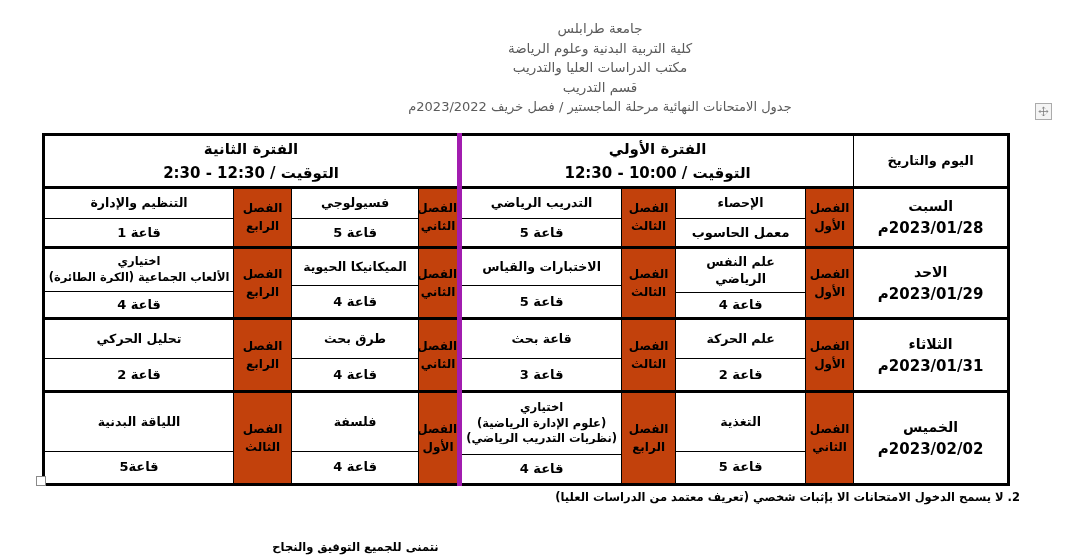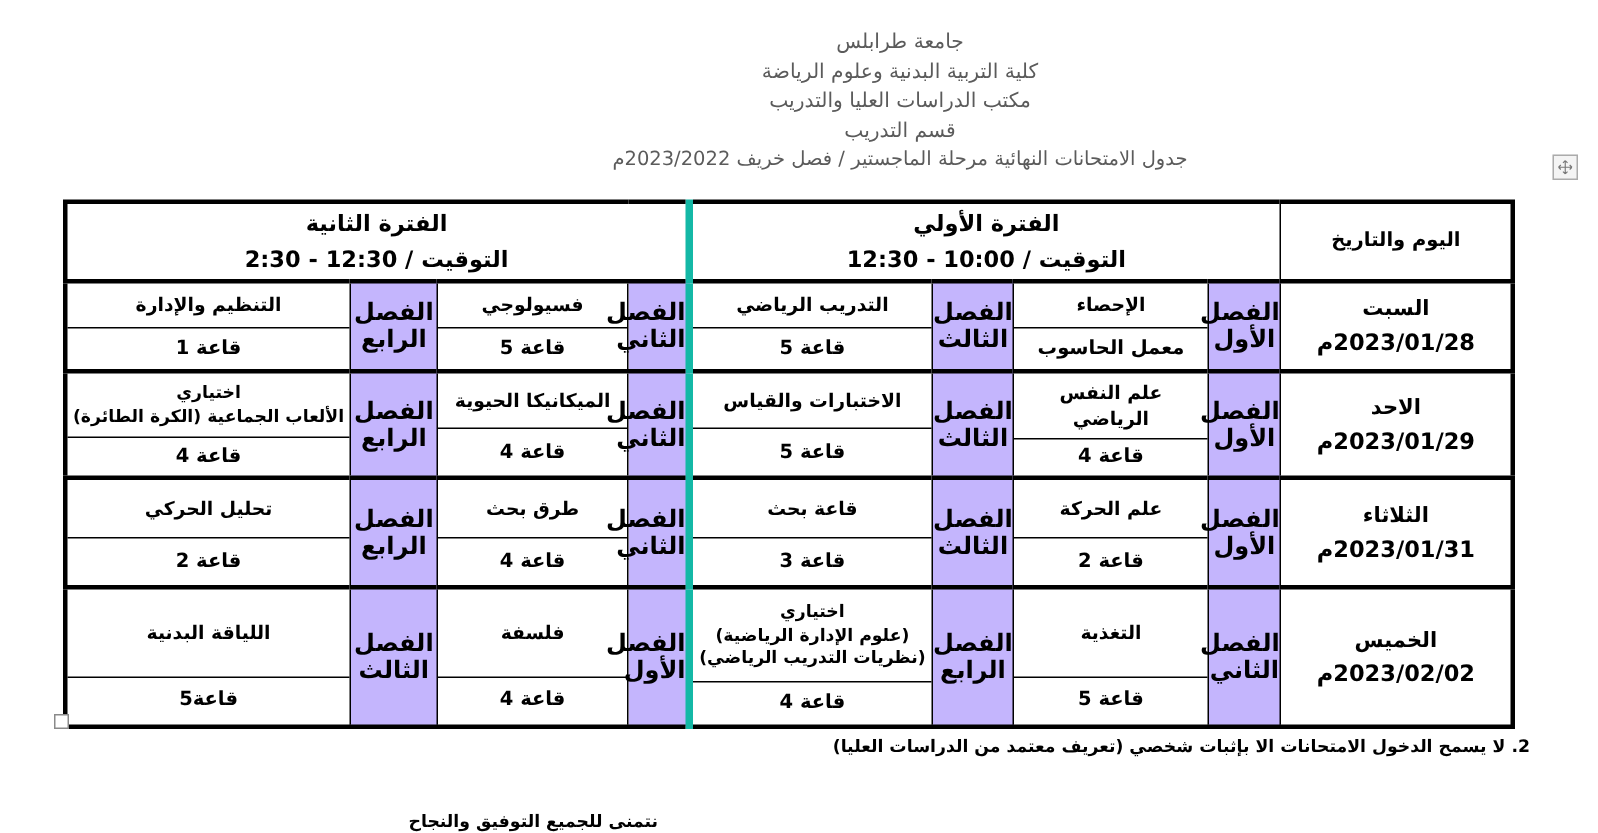--- a/index.html
+++ b/index.html
@@ -10,24 +10,24 @@
   .h-line{font-size:13.5px;line-height:19.5px;}
   .h-line.title{font-size:13px;}
   
   table.sched{direction:rtl;border-collapse:collapse;table-layout:fixed;width:800px;
     margin:16px 0 4px 42px;border:3px solid #000;}
   td{border:1px solid #000;border-top:3px solid #000;padding:0;text-align:center;
     vertical-align:middle;font-weight:bold;color:#000;background:#fff;}
   tr.hdr{height:53px;} tr.r0{height:60px;} tr.r1{height:71px;} tr.r2{height:73px;} tr.r3{height:93px;}
   .hd-period div{font-size:15px;line-height:24px;}
   .hd-date{font-size:13px;}
-  .sep{border-left:5px solid #14b8a6;}
+  .sep{border-left:5px solid #a21caf;}
   .day-name{font-size:14px;line-height:22px;}
   .day-date{font-size:15px;line-height:22px;}
-  .sem-cell{background:#c4b5fd;font-size:16px;line-height:18px;}
+  .sem-cell{background:#c2410c;font-size:12px;line-height:18px;}
   .sem-line{display:block;}
   .subj-inner{display:flex;flex-direction:column;}
   tr.r0 .subj-inner{height:56px;} tr.r1 .subj-inner{height:67px;}
   tr.r2 .subj-inner{height:69px;} tr.r3 .subj-inner{height:88px;}
   .subj-name{flex:1 1 auto;display:flex;flex-direction:column;justify-content:center;
     align-items:center;border-bottom:1px solid #000;font-size:12.5px;line-height:1.35;
     padding:1px 2px;overflow:hidden;}
   .subj-hall{flex:1 1 auto;max-height:30px;min-height:22px;display:flex;align-items:center;
     justify-content:center;font-size:13px;}
   .sub-line{display:block;white-space:nowrap;}

